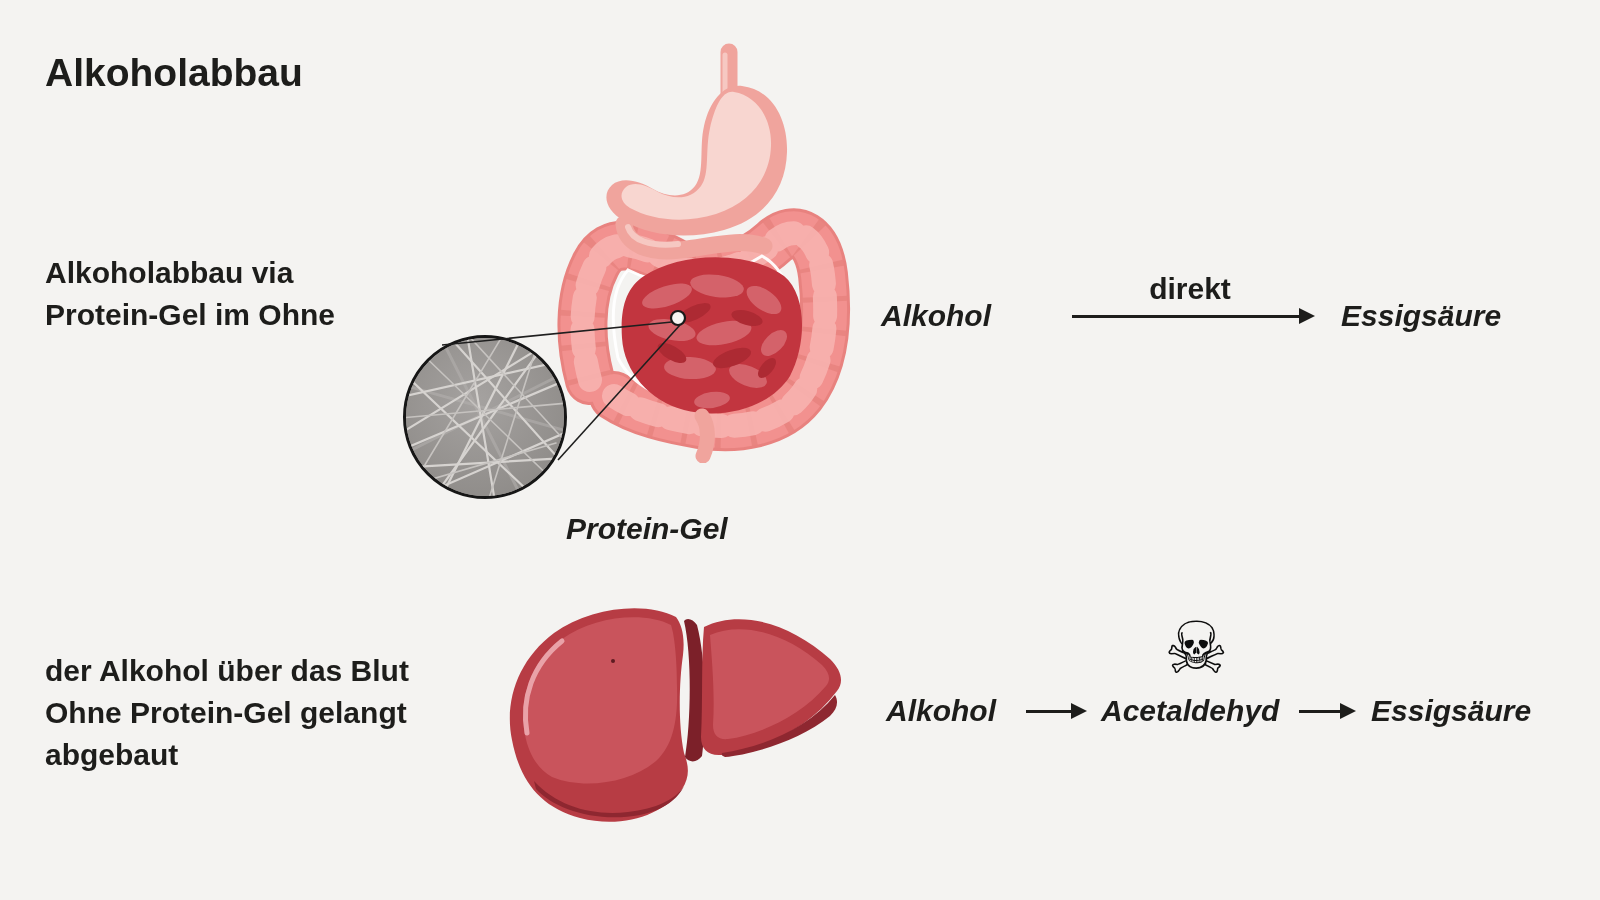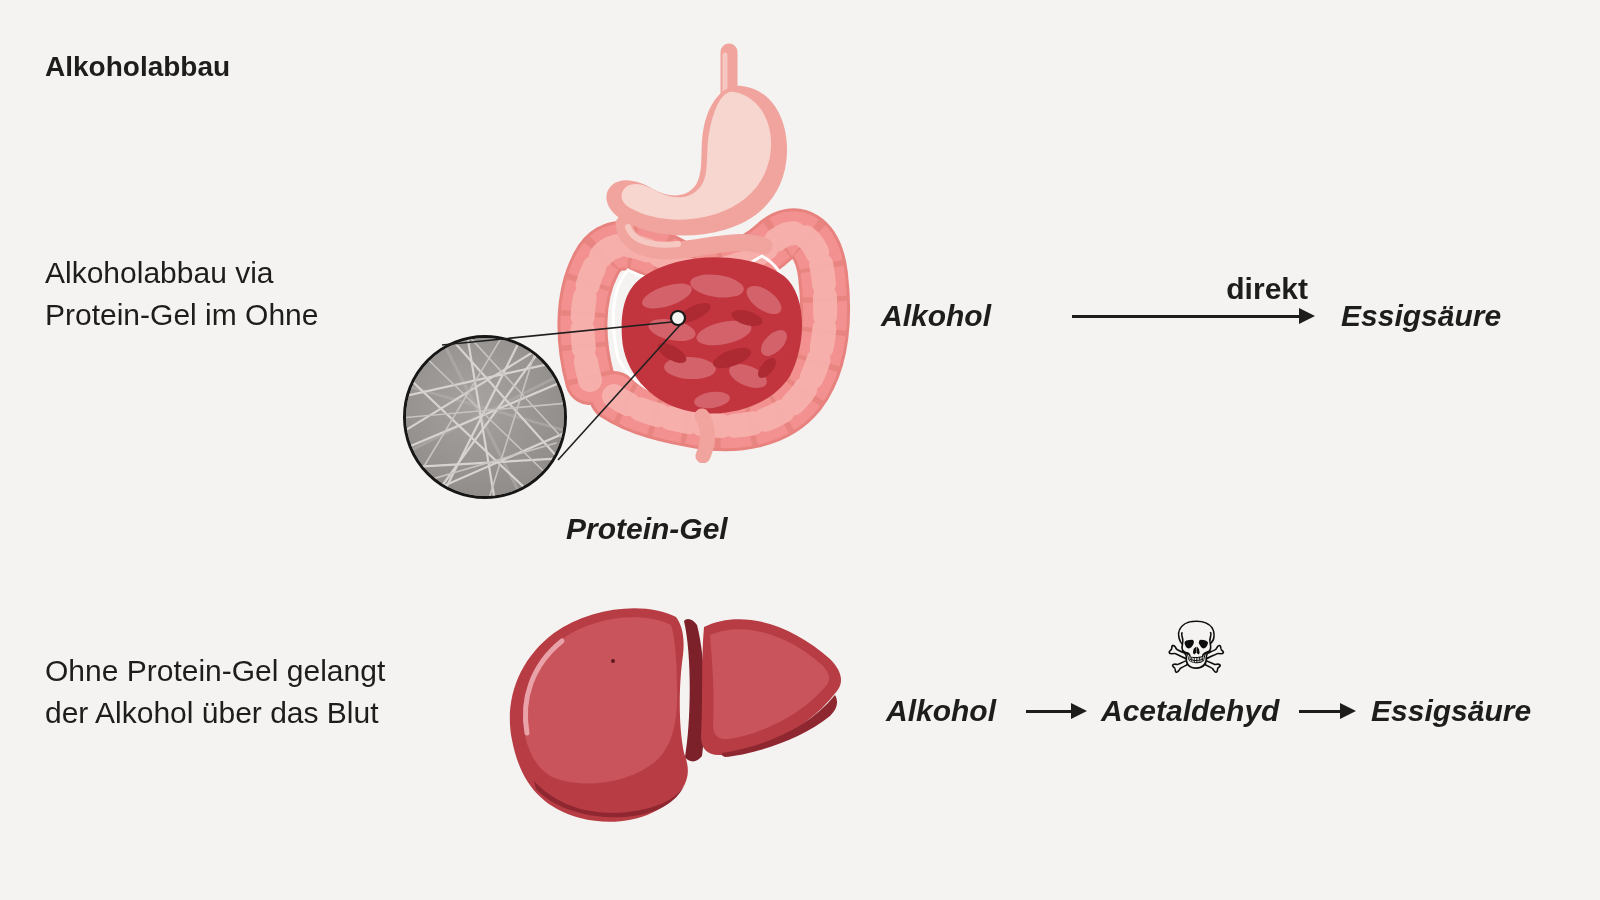--- a/index.html
+++ b/index.html
@@ -1,25 +1,25 @@
 <!DOCTYPE html>
 <html><head>
 <meta charset="utf-8">
 <style>
   html,body{margin:0;padding:0;background:#f4f3f1;}
   .canvas{position:relative;width:1600px;height:900px;background:#f4f3f1;
           font-family:"Liberation Sans",sans-serif;color:#1d1d1b;overflow:hidden;}
   .abs{position:absolute;}
-  .title{font-size:28px;font-weight:700;line-height:1;white-space:nowrap;}
-  .para{font-size:30px;font-weight:400;line-height:42px;white-space:nowrap;}
+  .title{font-size:39px;font-weight:700;line-height:1;white-space:nowrap;}
+  .para{font-size:30px;font-weight:700;line-height:42px;white-space:nowrap;}
   .flow-label{font-size:30px;font-weight:700;line-height:1;white-space:nowrap;font-style:italic;}
   .arrow{position:absolute;height:3px;background:#1d1d1b;}
   .arrow::after{content:"";position:absolute;right:-15px;top:-7px;width:0;height:0;
     border-left:16px solid #1d1d1b;border-top:8.5px solid transparent;border-bottom:8.5px solid transparent;}
-  .arrow-caption{position:absolute;font-size:30px;font-weight:700;text-align:right;line-height:1;}
+  .arrow-caption{position:absolute;font-size:30px;font-weight:700;text-align:center;line-height:1;}
   .micro{position:absolute;left:403px;top:335px;width:164px;height:164px;box-sizing:border-box;
     border:3px solid #161616;border-radius:50%;overflow:hidden;background:#979492;}
   .skull{position:absolute;font-family:"DejaVu Sans",sans-serif;font-size:72px;line-height:1;color:#0d0d0d;}
   svg{display:block;}
 </style>
 </head>
 <body>
 
 <div class="canvas">
 
@@ -125,22 +125,23 @@
   </svg>
 
   <div class="abs flow-label" style="left:566px;top:476px;margin-top:38px;">Protein-Gel</div>
 
   <div class="abs flow-label" style="left:881px;top:301px;">Alkohol</div>
   <div class="arrow-caption" style="left:1072px;top:274px;width:236px;">direkt</div>
   <div class="arrow" style="left:1072px;top:315px;width:228px;"></div>
   <div class="abs flow-label" style="left:1341px;top:301px;">Essigsäure</div>
 
   <div class="abs para" style="left:45px;top:650px;">
+    <div>der Alkohol über das Blut</div>
     <div>Ohne Protein-Gel gelangt</div>
-    <div>der Alkohol über das Blut</div>
+    <div>abgebaut</div>
   </div>
 
   <div class="abs" style="left:478px;top:583px;width:420px;height:270px;">
     <svg viewBox="0 0 420 270" width="420" height="270">
 
       <path d="M198,34 C168,18 112,24 76,50 C40,77 26,118 34,157 C42,198 62,224 102,235 C144,246 186,232 204,206 C212,194 211,183 206,170 C200,140 201,100 205,72 C207,54 204,42 198,34 Z" fill="#b73c44"></path>
       <path d="M58,206 C76,226 118,240 162,232 C186,227 200,216 206,203 C198,216 178,226 150,229 C115,233 80,224 56,198 Z" fill="#8e2730"></path>
       <path d="M193,42 C166,28 116,33 84,56 C52,80 40,117 47,152 C51,172 60,186 74,194 C106,207 152,200 178,178 C196,162 200,134 199,104 C199,80 197,54 193,42 Z" fill="#c9545c"></path>
       <path d="M84,58 C54,82 43,116 49,150" fill="none" stroke="#e9a2a8" stroke-width="5" stroke-linecap="round"></path>
 

